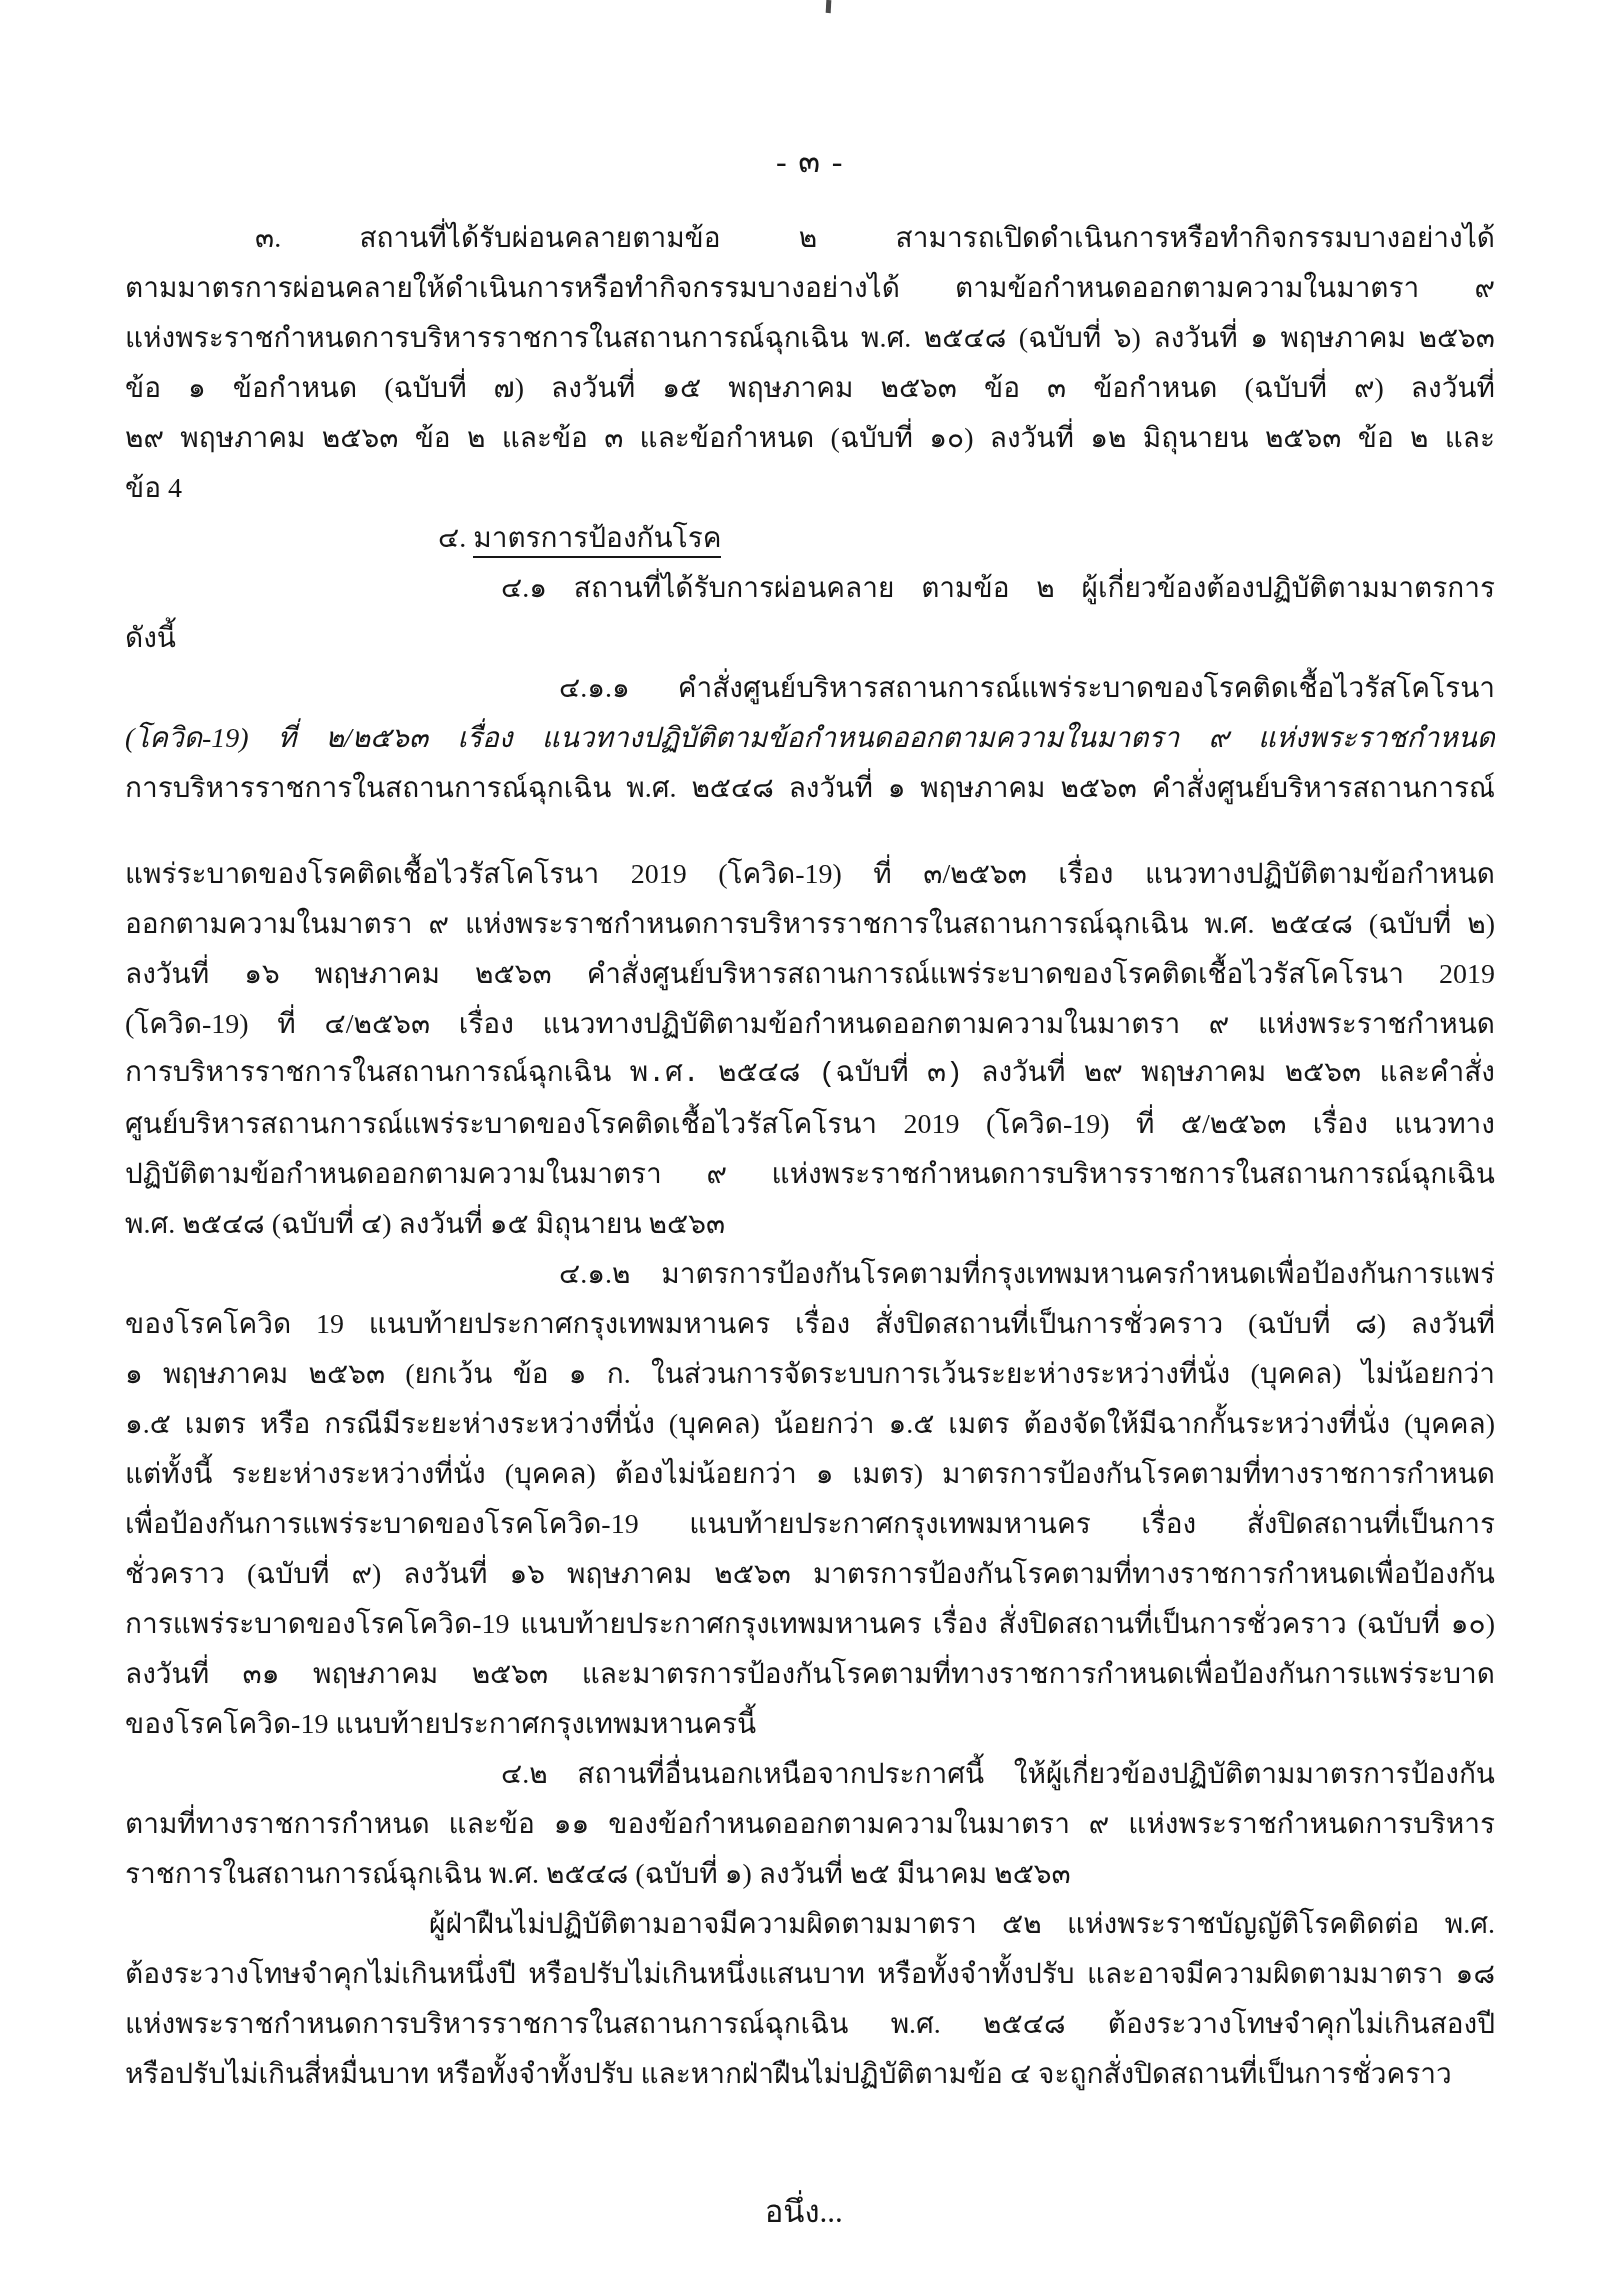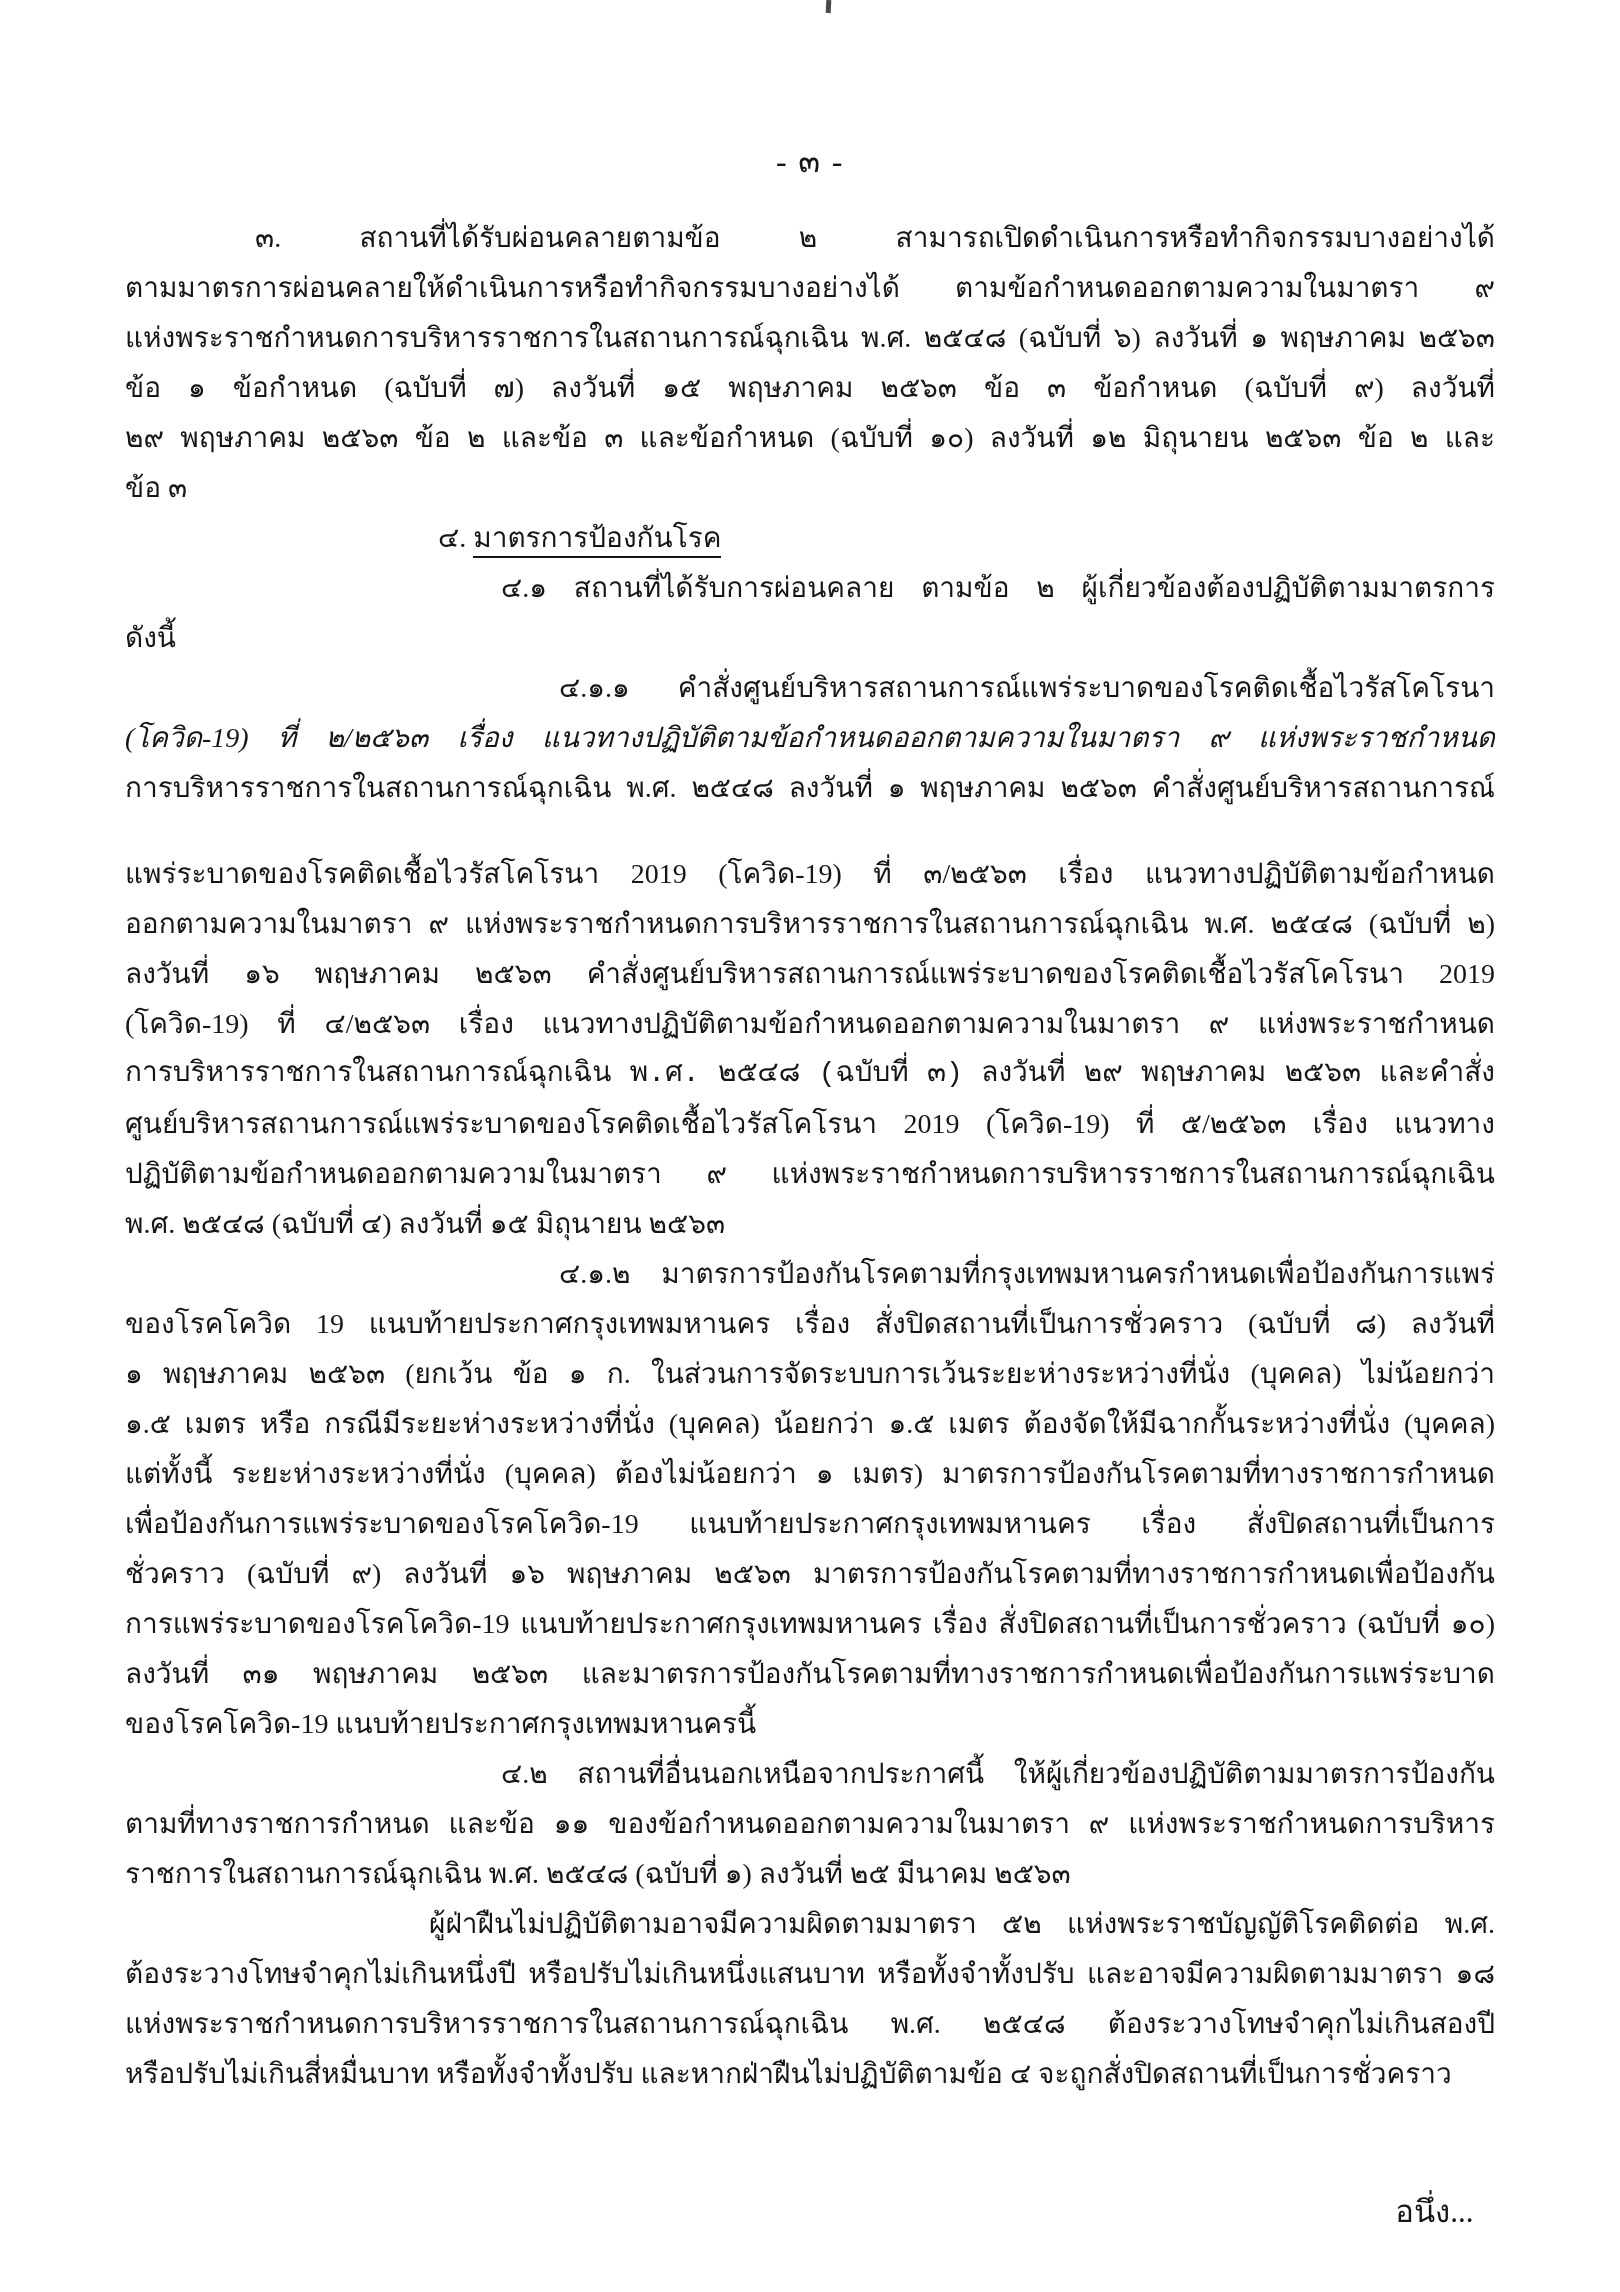--- a/index.html
+++ b/index.html
@@ -57,42 +57,42 @@
     text-align: justify;
     text-align-last: justify;
   }
   .heading-underline {
     border-bottom: 2.7px solid #161616;
     padding-bottom: 2.7px;
   }
   .continuation {
     position: absolute;
     top: 2187px;
-    left: 116px;
+    left: 125px;
     width: 1370px;
-    text-align: right;
+    text-align: center;
     font-size: 31px;
     line-height: 50px;
     padding-right: 12.5px;
     box-sizing: border-box;
   }
 </style>
 </head>
 <body>
 
 <div class="page">
   <div class="scan-artifact"></div>
   <div class="page-number">- ๓ -</div>
   <div class="text-block">
       <div class="line just" style="padding-left: 130px;">๓. สถานที่ได้รับผ่อนคลายตามข้อ ๒ สามารถเปิดดำเนินการหรือทำกิจกรรมบางอย่างได้</div>
       <div class="line just" style="padding-left: 0px;">ตามมาตรการผ่อนคลายให้ดำเนินการหรือทำกิจกรรมบางอย่างได้ ตามข้อกำหนดออกตามความในมาตรา ๙</div>
       <div class="line just" style="padding-left: 0px;">แห่งพระราชกำหนดการบริหารราชการในสถานการณ์ฉุกเฉิน พ.ศ. ๒๕๔๘ (ฉบับที่ ๖) ลงวันที่ ๑ พฤษภาคม ๒๕๖๓</div>
       <div class="line just" style="padding-left: 0px; font-family: Liberation Serif, serif;">ข้อ ๑ ข้อกำหนด (ฉบับที่ ๗) ลงวันที่ ๑๕ พฤษภาคม ๒๕๖๓ ข้อ ๓ ข้อกำหนด (ฉบับที่ ๙) ลงวันที่</div>
       <div class="line just" style="padding-left: 0px;">๒๙ พฤษภาคม ๒๕๖๓ ข้อ ๒ และข้อ ๓ และข้อกำหนด (ฉบับที่ ๑๐) ลงวันที่ ๑๒ มิถุนายน ๒๕๖๓ ข้อ ๒ และ</div>
-      <div class="line" style="padding-left: 0px;">ข้อ ๓</div>
+      <div class="line" style="padding-left: 0px;">ข้อ 4</div>
       <div class="line" style="padding-left: 313px;"><span>๔. </span><span class="heading-underline">มาตรการป้องกันโรค</span></div>
       <div class="line just" style="padding-left: 376px;">๔.๑ สถานที่ได้รับการผ่อนคลาย ตามข้อ ๒ ผู้เกี่ยวข้องต้องปฏิบัติตามมาตรการป้องกันโรค</div>
       <div class="line" style="padding-left: 0px;">ดังนี้</div>
       <div class="line just" style="padding-left: 434px;">๔.๑.๑ คำสั่งศูนย์บริหารสถานการณ์แพร่ระบาดของโรคติดเชื้อไวรัสโคโรนา 2019</div>
       <div class="line just" style="padding-left: 0px; font-style: italic;">(โควิด-19) ที่ ๒/๒๕๖๓ เรื่อง แนวทางปฏิบัติตามข้อกำหนดออกตามความในมาตรา ๙ แห่งพระราชกำหนด</div>
       <div class="line just" style="padding-left: 0px;">การบริหารราชการในสถานการณ์ฉุกเฉิน พ.ศ. ๒๕๔๘ ลงวันที่ ๑ พฤษภาคม ๒๕๖๓ คำสั่งศูนย์บริหารสถานการณ์</div>
       <div class="line just" style="padding-left: 0px; margin-top: 36px;">แพร่ระบาดของโรคติดเชื้อไวรัสโคโรนา 2019 (โควิด-19) ที่ ๓/๒๕๖๓ เรื่อง แนวทางปฏิบัติตามข้อกำหนด</div>
       <div class="line just" style="padding-left: 0px;">ออกตามความในมาตรา ๙ แห่งพระราชกำหนดการบริหารราชการในสถานการณ์ฉุกเฉิน พ.ศ. ๒๕๔๘ (ฉบับที่ ๒)</div>
       <div class="line just" style="padding-left: 0px;">ลงวันที่ ๑๖ พฤษภาคม ๒๕๖๓ คำสั่งศูนย์บริหารสถานการณ์แพร่ระบาดของโรคติดเชื้อไวรัสโคโรนา 2019</div>
       <div class="line just" style="padding-left: 0px;">(โควิด-19) ที่ ๔/๒๕๖๓ เรื่อง แนวทางปฏิบัติตามข้อกำหนดออกตามความในมาตรา ๙ แห่งพระราชกำหนด</div>

